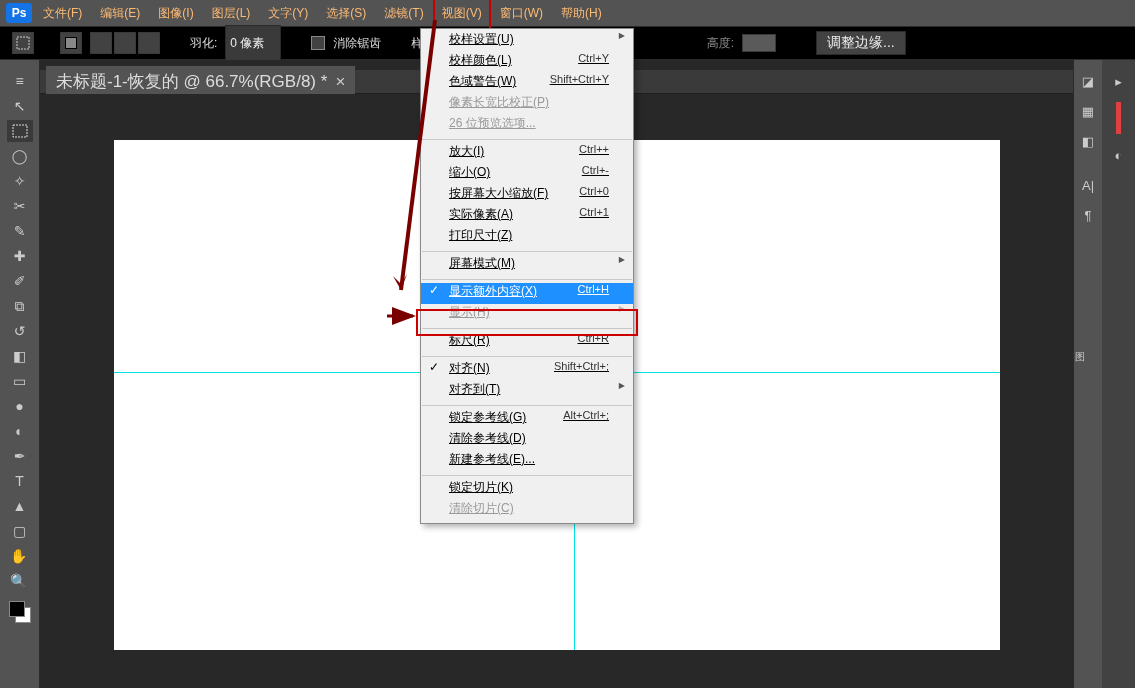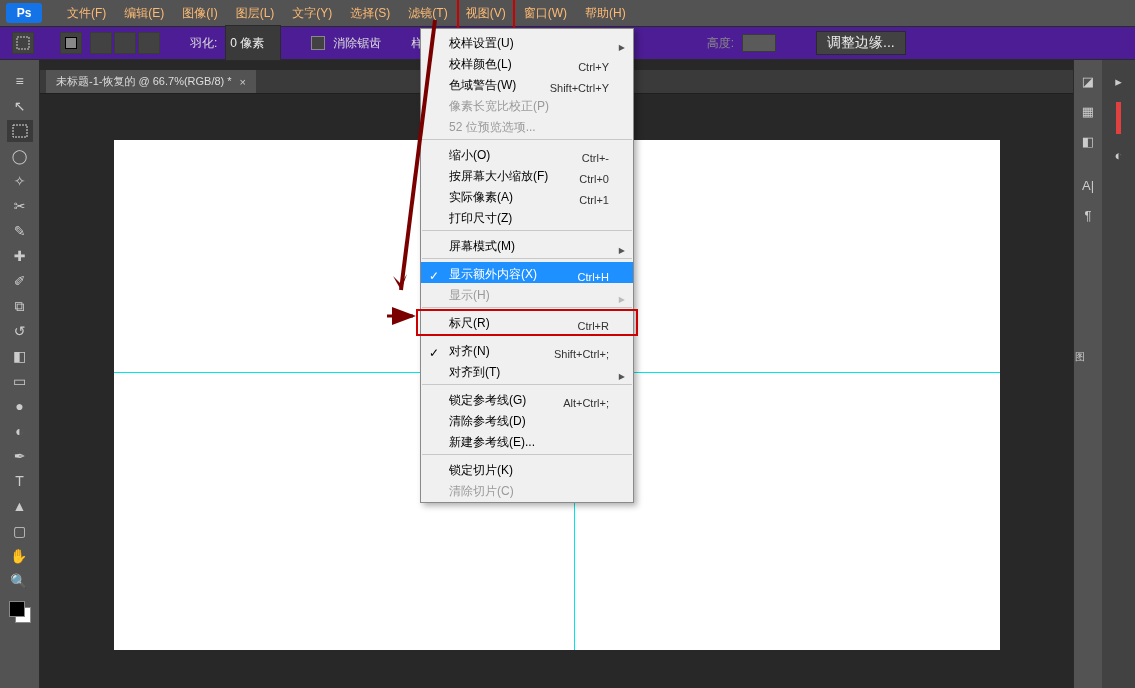--- a/index.html
+++ b/index.html
@@ -1,39 +1,39 @@
 <!DOCTYPE html>
 <html><head>
 <meta charset="utf-8">
 <style>
 * { margin:0; padding:0; box-sizing:border-box; font-family:"Microsoft YaHei",Arial,sans-serif; user-select:none; }
 body { width:1135px; height:688px; background:#535353; overflow:hidden; position:relative; }
 
 
 .menubar { height:27px; background:#535353; display:flex; align-items:center; padding-left:6px; border-bottom:1px solid #2a2a2a; }
-.ps-logo { width:36px; height:20px; background:#1473e6; color:#fff; font-weight:bold; font-size:12px; border-radius:3px; display:flex; align-items:center; justify-content:center; margin-right:16px;}
+.ps-logo { width:26px; height:20px; background:#1473e6; color:#fff; font-weight:bold; font-size:12px; border-radius:3px; display:flex; align-items:center; justify-content:center; margin-right:2px;}
 .menu-item { color:#fdba74; font-size:12px; padding:4px 9px; cursor:default; }
 .menu-item.highlight-box { border:2px solid #cc0000; padding:8px 7px; }
 
 
-.optionsbar { height:33px; background:#4c1d95; display:flex; align-items:center; padding-left:12px; gap:8px; border-bottom:1px solid #2a2a2a; font-size:12px; color:#ddd;}
+.optionsbar { height:33px; background:#000000; display:flex; align-items:center; padding-left:12px; gap:8px; border-bottom:1px solid #2a2a2a; font-size:12px; color:#ddd;}
 .opt-btn { width:22px; height:22px; border:1px solid #3a3a3a; background:#424242; display:flex;align-items:center;justify-content:center;}
 .opt-swatch{width:12px;height:12px;background:#888;border:1px solid #000;}
 .opt-group{display:flex;gap:2px;}
 .feather-input{width:56px;height:36px;background:#3a3a3a;border:1px solid #2a2a2a;color:#eee;font-size:12px;padding:0 4px;}
 .chk{width:14px;height:14px;border:1px solid #888;background:#424242;}
 .style-drop{width:40px;height:20px;background:#3a3a3a;border:1px solid #2a2a2a;display:flex;align-items:center;}
 .wh-label{color:#888;}
 .wh-input{width:34px;height:18px;background:#5a5a5a;border:1px solid #3a3a3a;}
 .adjust-btn{background:#424242;border:1px solid #2a2a2a;color:#eee;font-size:14px;padding:2px 10px;}
 
 
 .midstrip{height:10px;background:#282828;}
 .tabbar{height:24px;background:#3a3a3a;display:flex;align-items:center;padding-left:46px;border-bottom:1px solid #1f1f1f;}
-.doc-tab{background:#535353;color:#ddd;font-size:11px;padding:4px 10px;display:flex;align-items:center;gap:8px;}
+.doc-tab{background:#535353;color:#ddd;font-size:17px;padding:4px 10px;display:flex;align-items:center;gap:8px;}
 .tab-close{color:#ccc;}
 
 
 .workspace{position:absolute;top:94px;left:40px;right:62px;bottom:0;background:#282828;display:flex;align-items:flex-start;justify-content:center;padding-top:46px;}
 .canvas{width:886px;height:510px;background:#fff;position:relative;}
 .guide-h{position:absolute;left:0;right:0;top:232px;height:1px;background:#00e6e6;}
 .guide-v{position:absolute;top:0;bottom:0;left:460px;width:1px;background:#00e6e6;}
 
 
 .lefttools{position:absolute;top:60px;left:0;width:40px;background:#535353;bottom:0;display:flex;flex-direction:column;align-items:center;padding-top:10px;gap:3px;border-right:1px solid #2a2a2a;}
@@ -46,21 +46,21 @@
 
 .rightdock{position:absolute;top:60px;right:0;width:62px;bottom:0;background:#424242;border-left:1px solid #2a2a2a;display:flex;flex-direction:column;}
 .rd-strip{position:absolute;right:33px;top:0;width:29px;bottom:0;background:#535353;border-left:1px solid #2a2a2a;display:flex;flex-direction:column;align-items:center;padding-top:10px;gap:8px;}
 .rd-main{position:absolute;right:0;top:0;width:33px;bottom:0;background:#424242;display:flex;flex-direction:column;align-items:center;padding-top:10px;gap:10px;}
 .panel-icon{width:22px;height:22px;color:#ccc;display:flex;align-items:center;justify-content:center;font-size:13px;}
 .red-strip{width:5px;height:32px;background:#e04040;}
 .rd-label{position:absolute;left:0;top:290px;width:12px;color:#ccc;font-size:10px;text-align:center;}
 
 
 .dropdown{position:absolute;top:28px;left:420px;width:214px;background:#f0f0f0;border:1px solid #8a8a8a;box-shadow:3px 3px 6px rgba(0,0,0,.3);font-size:12px;color:#000;padding:2px 0;z-index:50;}
-.dd-item{height:21px;display:flex;align-items:flex-end;padding:0 24px 0 28px;position:relative;}
+.dd-item{height:21px;display:flex;align-items:flex-start;padding:0 24px 0 28px;position:relative;text-decoration:underline;}
 .dd-item.disabled{color:#9a9a9a;}
 .dd-item.has-sub::after{content:"▶";position:absolute;right:8px;font-size:8px;color:#555;}
 .dd-item.disabled.has-sub::after{color:#bbb;}
 .dd-sep{height:1px;background:#c8c8c8;margin:3px 1px;}
 .dd-item .shortcut{margin-left:auto;color:#333;font-size:11px;}
 .dd-item .check{position:absolute;left:8px;}
 .dd-item.highlight-row{background:#1e90ff;color:#fff;}
 .dd-item.highlight-row .shortcut{color:#fff;}
 .dd-item.highlight-row .check{color:#fff;}
 .dd-highlight-box{position:absolute;border:2px solid #cc0000;width:222px;height:27px;top:309px;left:416px;z-index:60;pointer-events:none;}
@@ -191,23 +191,27 @@
       <span class="shortcut">Ctrl+Y</span>
     </div>
   <div class="dd-item">
       <span>色域警告(W)</span>
       <span class="shortcut">Shift+Ctrl+Y</span>
     </div>
   <div class="dd-item disabled">
       <span>像素长宽比校正(P)</span>
     </div>
   <div class="dd-item disabled">
-      <span>52 位预览选项...</span>
-    </div>
-  <div class="dd-sep"></div>
+      <span>26 位预览选项...</span>
+    </div>
+  <div class="dd-sep"></div>
+  <div class="dd-item">
+      <span>放大(I)</span>
+      <span class="shortcut">Ctrl++</span>
+    </div>
   <div class="dd-item">
       <span>缩小(O)</span>
       <span class="shortcut">Ctrl+-</span>
     </div>
   <div class="dd-item">
       <span>按屏幕大小缩放(F)</span>
       <span class="shortcut">Ctrl+0</span>
     </div>
   <div class="dd-item">
       <span>实际像素(A)</span>

